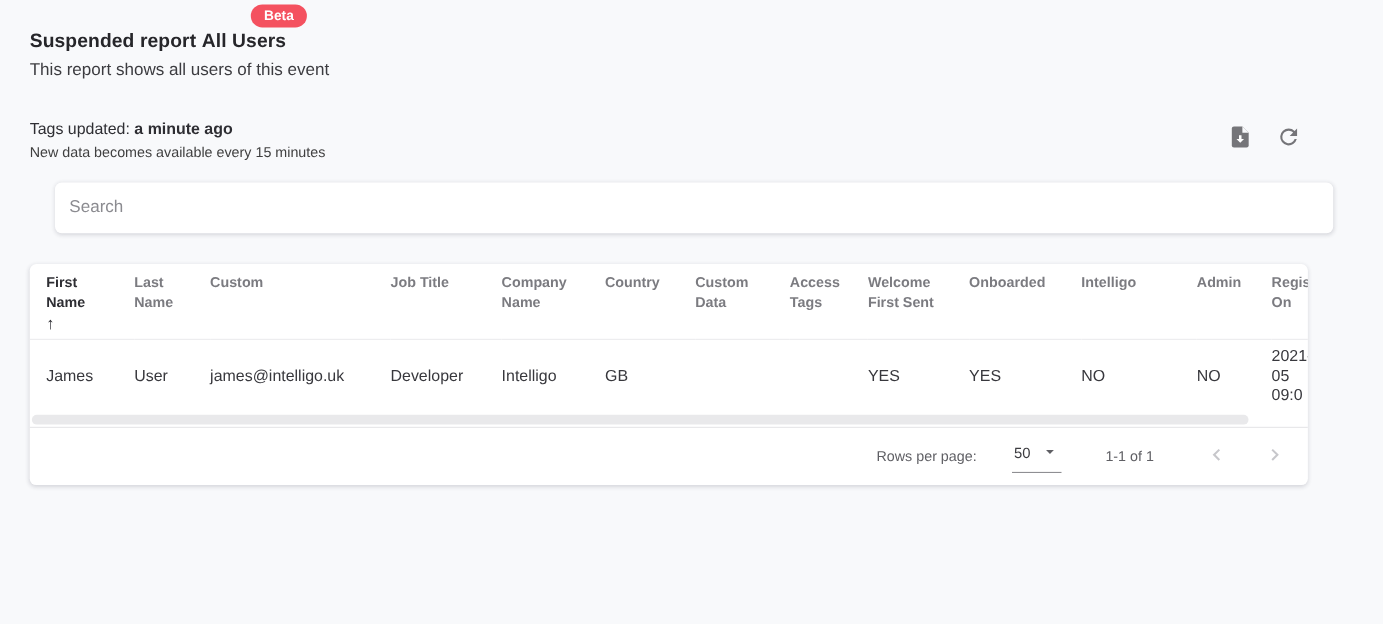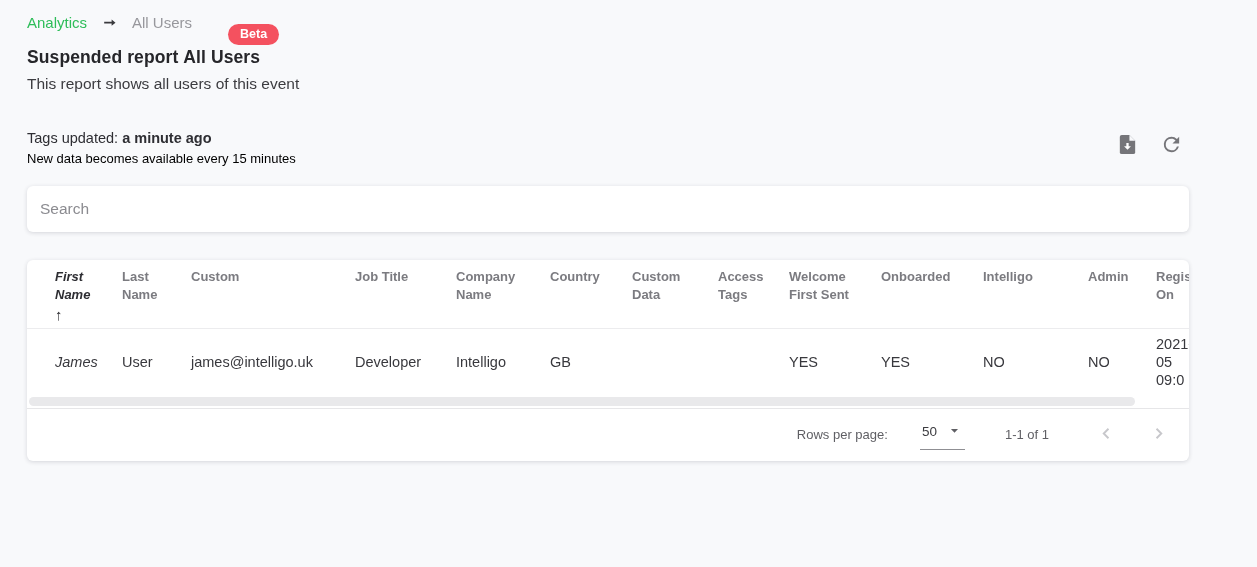--- a/index.html
+++ b/index.html
@@ -29,30 +29,30 @@
     font-size: 12.5px; font-weight: 700;
     padding: 3px 12px 4px 12px; border-radius: 12px;
     white-space: nowrap;
   }
   .subtitle { margin-top: 7px; font-size: 15.5px; color: #3C3C40; }
 
   
   .status-row { margin-top: 37px; width: 1162px; display: flex; justify-content: space-between; align-items: flex-start; }
   .last-updated { font-size: 14.5px; color: #2E2E33; }
   .last-updated b { font-weight: 700; }
-  .availability-note { margin-top: 5px; font-size: 13px; color: #000000; }
+  .availability-note { margin-top: 5px; font-size: 13px; color: #404040; }
   .action-icons { display: flex; gap: 20px; margin-top: 4px; margin-right: 6px; }
   .icon-btn { width: 24px; height: 24px; cursor: pointer; display: inline-flex; align-items: center; justify-content: center; background: none; border: none; }
 
   
   .search-card {
     margin-top: 20px; width: 1162px; height: 46px;
     background: #FFFFFF; border-radius: 6px;
     box-shadow: 0 1px 4px rgba(33,33,52,0.16);
-    display: flex; align-items: center;
+    display: flex; align-items: center; margin-left: 23px;
   }
   .search-card input {
     width: 100%; height: 100%; border: none; outline: none; background: transparent;
     font-family: "Liberation Sans", sans-serif; font-size: 15.5px; color: #3C3C40;
     padding: 0 14px 0 13px; border-radius: 6px;
   }
   .search-card input::placeholder { color: #8B8B90; }
   .search-helper { margin-top: 8px; margin-left: 12px; font-size: 12.5px; color: #66666B; }
 
   
@@ -69,21 +69,21 @@
     padding: 8px 24px 2px 0; line-height: 1.38;
   }
   th.sorted { color: #2E2E33; cursor: pointer; }
   th.col-reg { padding-right: 60px; }
   .sort-arrow { display: block; font-size: 15px; font-weight: 400; color: #2E2E33; margin-top: 1px; }
   tbody tr { border-top: 1px solid #ECECEE; }
   td {
     vertical-align: middle; font-size: 14.5px; color: #38383D;
     padding: 6px 24px 6px 0; line-height: 1.25;
   }
-  .col-first { padding-left: 28px; font-style: italic; }
+  .col-first { padding-left: 15px; }
   .reg-line { display: block; }
 
   
   .hscrollbar-track { padding: 2px 0 2px 2px; }
   .hscrollbar {
     width: 1106px; height: 9px; background: #E9E9EB; border-radius: 5px;
   }
 
   
   .table-footer {
@@ -102,29 +102,20 @@
   .pager-btn { background: none; border: none; width: 22px; height: 22px; display: inline-flex; align-items: center; justify-content: center; cursor: default; }
   .pager-prev { margin-right: 30px; }
   .pager-next { margin-right: 20px; }
 </style>
 </head>
 <body>
 
 <div class="page">
 
   
-  <div class="breadcrumb">
-    <span class="crumb-link">Analytics</span>
-    <span class="crumb-arrow">
-      <svg viewBox="0 0 24 24" width="17" height="17" fill="#3A3A3E">
-          <path d="M15 11H4.5v2.4H15v3.1l5.5-4.3L15 7.9v3.1z"></path>
-        </svg>
-    </span>
-    <span class="crumb-current">All Users</span>
-  </div>
 
   
   <div class="title-wrap">
     <h1>
       <span class="title-prefix">Suspended report</span><span class="title-highlight">All Users</span>
     </h1>
     <span class="beta-badge">Beta</span>
   </div>
   <div class="subtitle">This report shows all users of this event</div>
 

